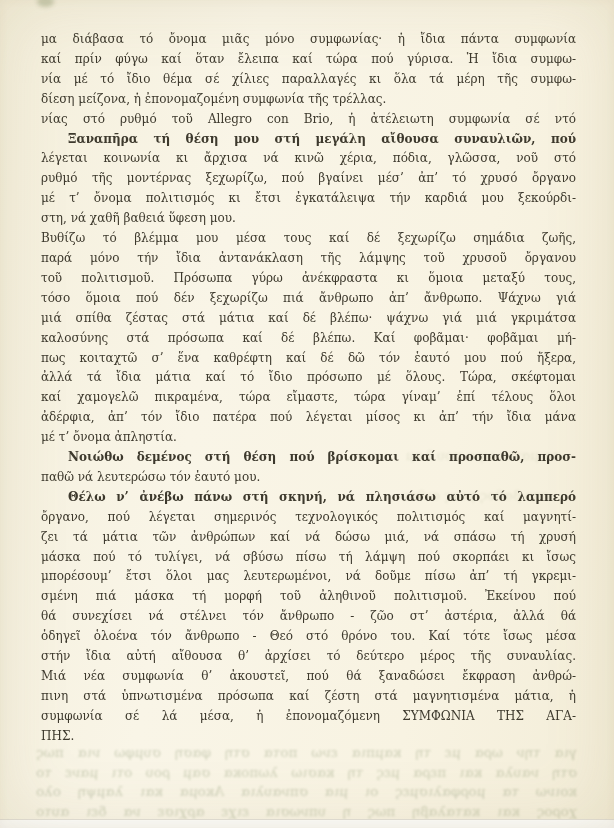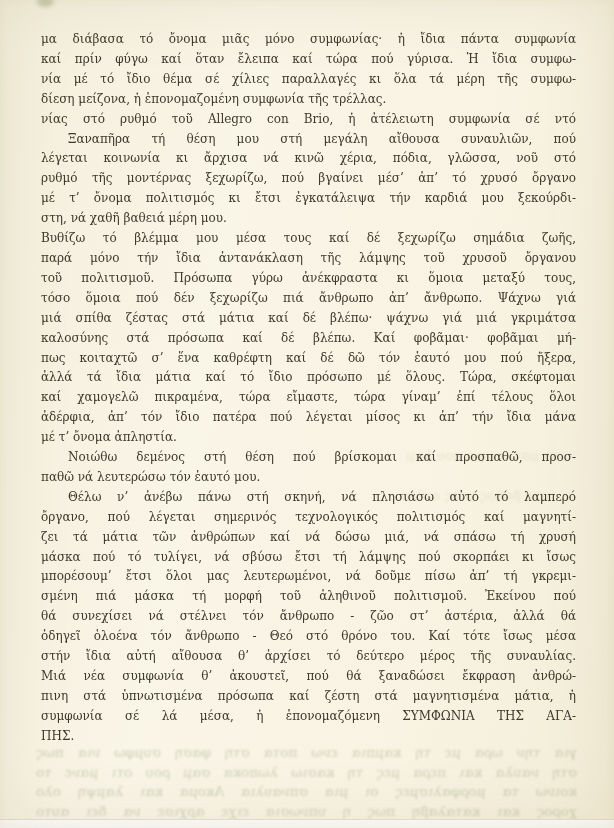--- a/index.html
+++ b/index.html
@@ -15,21 +15,21 @@
     box-shadow:inset 0 0 70px rgba(152,131,82,.15), inset 0 0 10px rgba(152,131,82,.07);
   }
   .text-block{
     position:absolute;left:41px;top:30px;width:535px;
     font-size:12px;line-height:19.9px;color:#3d392d;
     text-rendering:optimizeLegibility;
   }
   .paragraph{margin:0;}
   .line{text-align:justify;text-align-last:justify;}
   .line.last{text-align-last:left;}
-  .line.indent{text-indent:27px;}
+  .line.indent{text-indent:27px;font-weight:bold;}
   
   .ghost{position:absolute;transform:scaleX(-1);filter:blur(1.2px);color:#78875f;pointer-events:none;}
   .ghost-block{left:36px;top:743px;width:541px;font-size:13.6px;line-height:19.6px;opacity:.33;}
   .ghost-block .ghost-line{text-align:justify;text-align-last:justify;}
   .ghost-patch{font-size:13.6px;opacity:.13;white-space:nowrap;}
   .ghost-patch.p1{left:300px;top:447px;width:260px;}
   .ghost-patch.p2{left:300px;top:487px;width:250px;}
   .smudge{
     position:absolute;left:37px;top:-4px;width:17px;height:11px;
     background:#98a27c;border-radius:50%;filter:blur(2px);opacity:.45;pointer-events:none;
@@ -55,21 +55,21 @@
         <div class="line">καί πρίν φύγω καί ὅταν ἔλειπα καί τώρα πού γύρισα. Ἡ ἴδια συμφω-</div>
         <div class="line">νία μέ τό ἴδιο θέμα σέ χίλιες παραλλαγές κι ὅλα τά μέρη τῆς συμφω-</div>
         <div class="line last">δίεση μείζονα, ἡ ἐπονομαζομένη συμφωνία τῆς τρέλλας.</div>
         <div class="line">νίας στό ρυθμό τοῦ Allegro con Brio, ἡ ἀτέλειωτη συμφωνία σέ ντό</div>
       </div>
       <div class="paragraph">
         <div class="line indent">Ξαναπῆρα τή θέση μου στή μεγάλη αἴθουσα συναυλιῶν, πού</div>
         <div class="line">λέγεται κοινωνία κι ἄρχισα νά κινῶ χέρια, πόδια, γλῶσσα, νοῦ στό</div>
         <div class="line">ρυθμό τῆς μοντέρνας ξεχωρίζω, πού βγαίνει μέσ’ ἀπ’ τό χρυσό ὄργανο</div>
         <div class="line">μέ τ’ ὄνομα πολιτισμός κι ἔτσι ἐγκατάλειψα τήν καρδιά μου ξεκούρδι-</div>
-        <div class="line last">στη, νά χαθῆ βαθειά μέρη μου.</div>
+        <div class="line last">στη, νά χαθῆ βαθειά ὕφεση μου.</div>
       </div>
       <div class="paragraph">
         <div class="line">Βυθίζω τό βλέμμα μου μέσα τους καί δέ ξεχωρίζω σημάδια ζωῆς,</div>
         <div class="line">παρά μόνο τήν ἴδια ἀντανάκλαση τῆς λάμψης τοῦ χρυσοῦ ὄργανου</div>
         <div class="line">τοῦ πολιτισμοῦ. Πρόσωπα γύρω ἀνέκφραστα κι ὅμοια μεταξύ τους,</div>
         <div class="line">τόσο ὅμοια πού δέν ξεχωρίζω πιά ἄνθρωπο ἀπ’ ἄνθρωπο. Ψάχνω γιά</div>
         <div class="line">μιά σπίθα ζέστας στά μάτια καί δέ βλέπω· ψάχνω γιά μιά γκριμάτσα</div>
         <div class="line">καλοσύνης στά πρόσωπα καί δέ βλέπω. Καί φοβᾶμαι· φοβᾶμαι μή-</div>
         <div class="line">πως κοιταχτῶ σ’ ἕνα καθρέφτη καί δέ δῶ τόν ἑαυτό μου πού ἤξερα,</div>
         <div class="line">ἀλλά τά ἴδια μάτια καί τό ἴδιο πρόσωπο μέ ὅλους. Τώρα, σκέφτομαι</div>
@@ -78,21 +78,21 @@
         <div class="line last">μέ τ’ ὄνομα ἀπληστία.</div>
       </div>
       <div class="paragraph">
         <div class="line indent">Νοιώθω δεμένος στή θέση πού βρίσκομαι καί προσπαθῶ, προσ-</div>
         <div class="line last">παθῶ νά λευτερώσω τόν ἑαυτό μου.</div>
       </div>
       <div class="paragraph">
         <div class="line indent">Θέλω ν’ ἀνέβω πάνω στή σκηνή, νά πλησιάσω αὐτό τό λαμπερό</div>
         <div class="line">ὄργανο, πού λέγεται σημερινός τεχνολογικός πολιτισμός καί μαγνητί-</div>
         <div class="line">ζει τά μάτια τῶν ἀνθρώπων καί νά δώσω μιά, νά σπάσω τή χρυσή</div>
-        <div class="line">μάσκα πού τό τυλίγει, νά σβύσω ἔτσι τή λάμψης πού σκορπάει κι ἴσως</div>
+        <div class="line">μάσκα πού τό τυλίγει, νά σβύσω πίσω τή λάμψη πού σκορπάει κι ἴσως</div>
         <div class="line">μπορέσουμ’ ἔτσι ὅλοι μας λευτερωμένοι, νά δοῦμε πίσω ἀπ’ τή γκρεμι-</div>
         <div class="line">σμένη πιά μάσκα τή μορφή τοῦ ἀληθινοῦ πολιτισμοῦ. Ἐκείνου πού</div>
         <div class="line">θά συνεχίσει νά στέλνει τόν ἄνθρωπο - ζῶο στ’ ἀστέρια, ἀλλά θά</div>
         <div class="line">ὁδηγεῖ ὁλοένα τόν ἄνθρωπο - Θεό στό θρόνο του. Καί τότε ἴσως μέσα</div>
         <div class="line">στήν ἴδια αὐτή αἴθουσα θ’ ἀρχίσει τό δεύτερο μέρος τῆς συναυλίας.</div>
         <div class="line">Μιά νέα συμφωνία θ’ ἀκουστεῖ, πού θά ξαναδώσει ἔκφραση ἀνθρώ-</div>
         <div class="line">πινη στά ὑπνωτισμένα πρόσωπα καί ζέστη στά μαγνητισμένα μάτια, ἡ</div>
         <div class="line">συμφωνία σέ λά μέσα, ἡ ἐπονομαζόμενη ΣΥΜΦΩΝΙΑ ΤΗΣ ΑΓΑ-</div>
         <div class="line last">ΠΗΣ.</div>
       </div>

